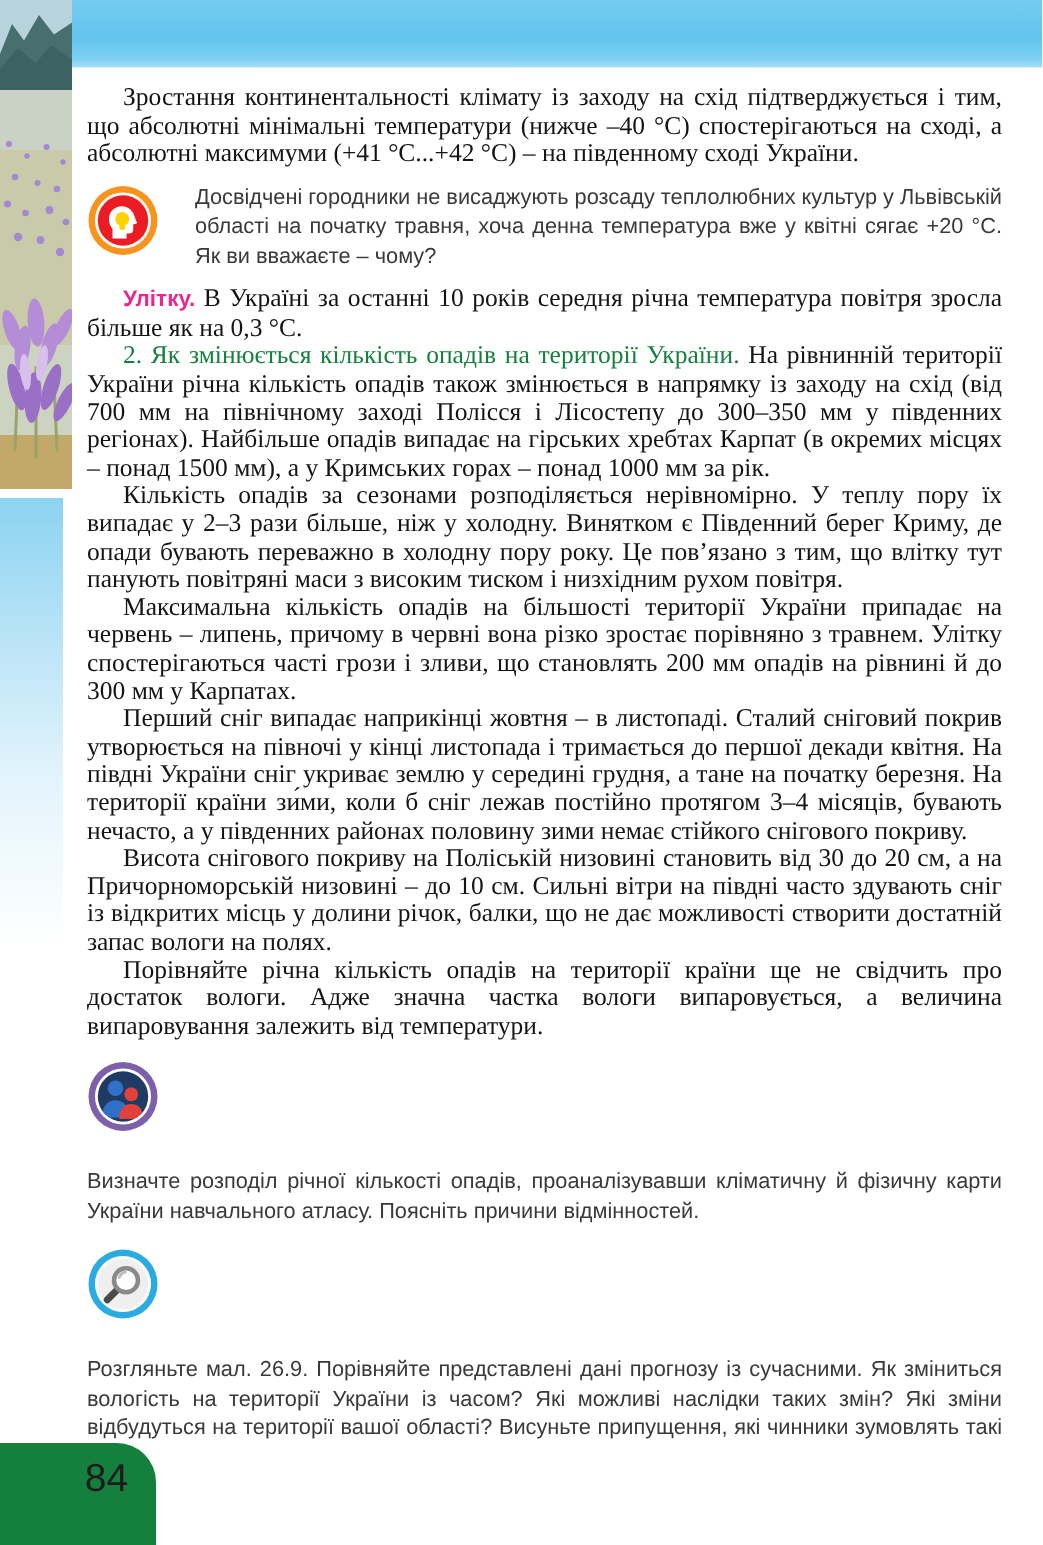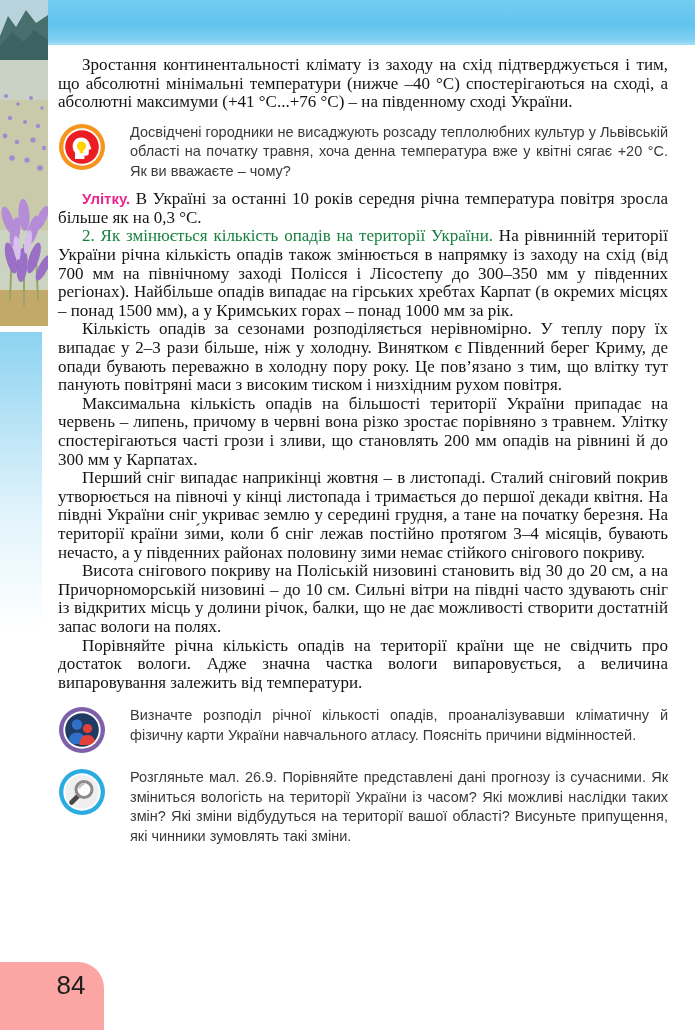--- a/index.html
+++ b/index.html
@@ -15,26 +15,26 @@
              background:linear-gradient(180deg,#8cd3f1 0%,#b8e3f6 30%,#e3f4fc 62%,rgba(255,255,255,0) 100%);}
   
   .content{position:absolute;left:58px;top:56px;width:610px;}
   p.body{margin:0;font-size:17px;line-height:18.6px;color:#141414;text-align:justify;}
   p.indent{text-indent:24px;}
   .h2{color:#15803d;font-weight:normal;}
   .geofact{margin:9px 0 7px;text-indent:24px;}
   .geolabel{font-family:"Liberation Sans","DejaVu Sans",sans-serif;font-weight:bold;
             color:#ec268f;font-size:15px;}
   .icon-box{display:flex;gap:24px;align-items:flex-start;margin:11px 0 9px;}
-  .icon-box.task{margin:14px 0 0;}
+  .icon-box.task{margin:14px 0 0;flex-direction:column;}
   .icon48{flex:0 0 48px;width:48px;height:48px;line-height:0;}
   .boxtext{flex:1;margin:0;font-family:"Liberation Sans","DejaVu Sans",sans-serif;
            font-size:14.5px;line-height:19.5px;color:#3a3a3a;text-align:justify;}
   
-  .pagenum{position:absolute;left:0;top:962px;width:104px;height:68px;background:#fca5a5;
+  .pagenum{position:absolute;left:0;top:962px;width:104px;height:68px;background:#15803d;
            border-radius:0 26px 0 0;display:flex;align-items:flex-start;justify-content:center;
            padding-left:38px;box-sizing:border-box;}
   .pagenum span{font-family:"Liberation Sans","DejaVu Sans",sans-serif;font-size:26px;
                 color:#1d1d1b;margin-top:8px;}
 </style>
 </head>
 <body>
 
 <div class="page">
 
@@ -88,21 +88,21 @@
         <ellipse cx="17" cy="248" rx="3.5" ry="12" transform="rotate(-6 17 248)"></ellipse>
         <ellipse cx="28" cy="242" rx="3.5" ry="12" transform="rotate(10 28 242)"></ellipse>
       </g>
     </svg>
   </div>
 
   <div class="side-grad"></div>
 
   <div class="content">
 
-    <p class="body indent">Зростання континентальності клімату із заходу на схід підтверджується і тим, що абсолютні мінімальні температури (нижче –40 °С) спостерігаються на сході, а абсолютні максимуми (+41 °С...+76 °С) – на південному сході України.</p>
+    <p class="body indent">Зростання континентальності клімату із заходу на схід підтверджується і тим, що абсолютні мінімальні температури (нижче –40 °С) спостерігаються на сході, а абсолютні максимуми (+41 °С...+42 °С) – на південному сході України.</p>
 
     <div class="icon-box">
       <span class="icon48">
         <svg width="48" height="48" viewBox="0 0 48 48" xmlns="http://www.w3.org/2000/svg">
           <circle cx="24" cy="24" r="23" fill="#f7941e"></circle>
           <circle cx="24" cy="24" r="18.7" fill="#ffffff"></circle>
           <circle cx="24" cy="24" r="16.8" fill="#ec1c24"></circle>
           <path d="M17 36 v-6.5 c-2.8-3 -3.2-8.5 -0.6-11.8 c2.4-3 6.8-4 10.4-2.4 c2.6 1.2 4.2 3.4 5 6.2 l1.6 4.4 l-2.6 0.8 v3.6 c0 1.9-1.8 2.8-4.4 2.2 v3.5 z" fill="#ffffff"></path>
           <circle cx="23.5" cy="23" r="4.6" fill="#ffd200"></circle>
           <rect x="21.6" y="27" width="3.8" height="3.2" rx="1" fill="#ffd200"></rect>

